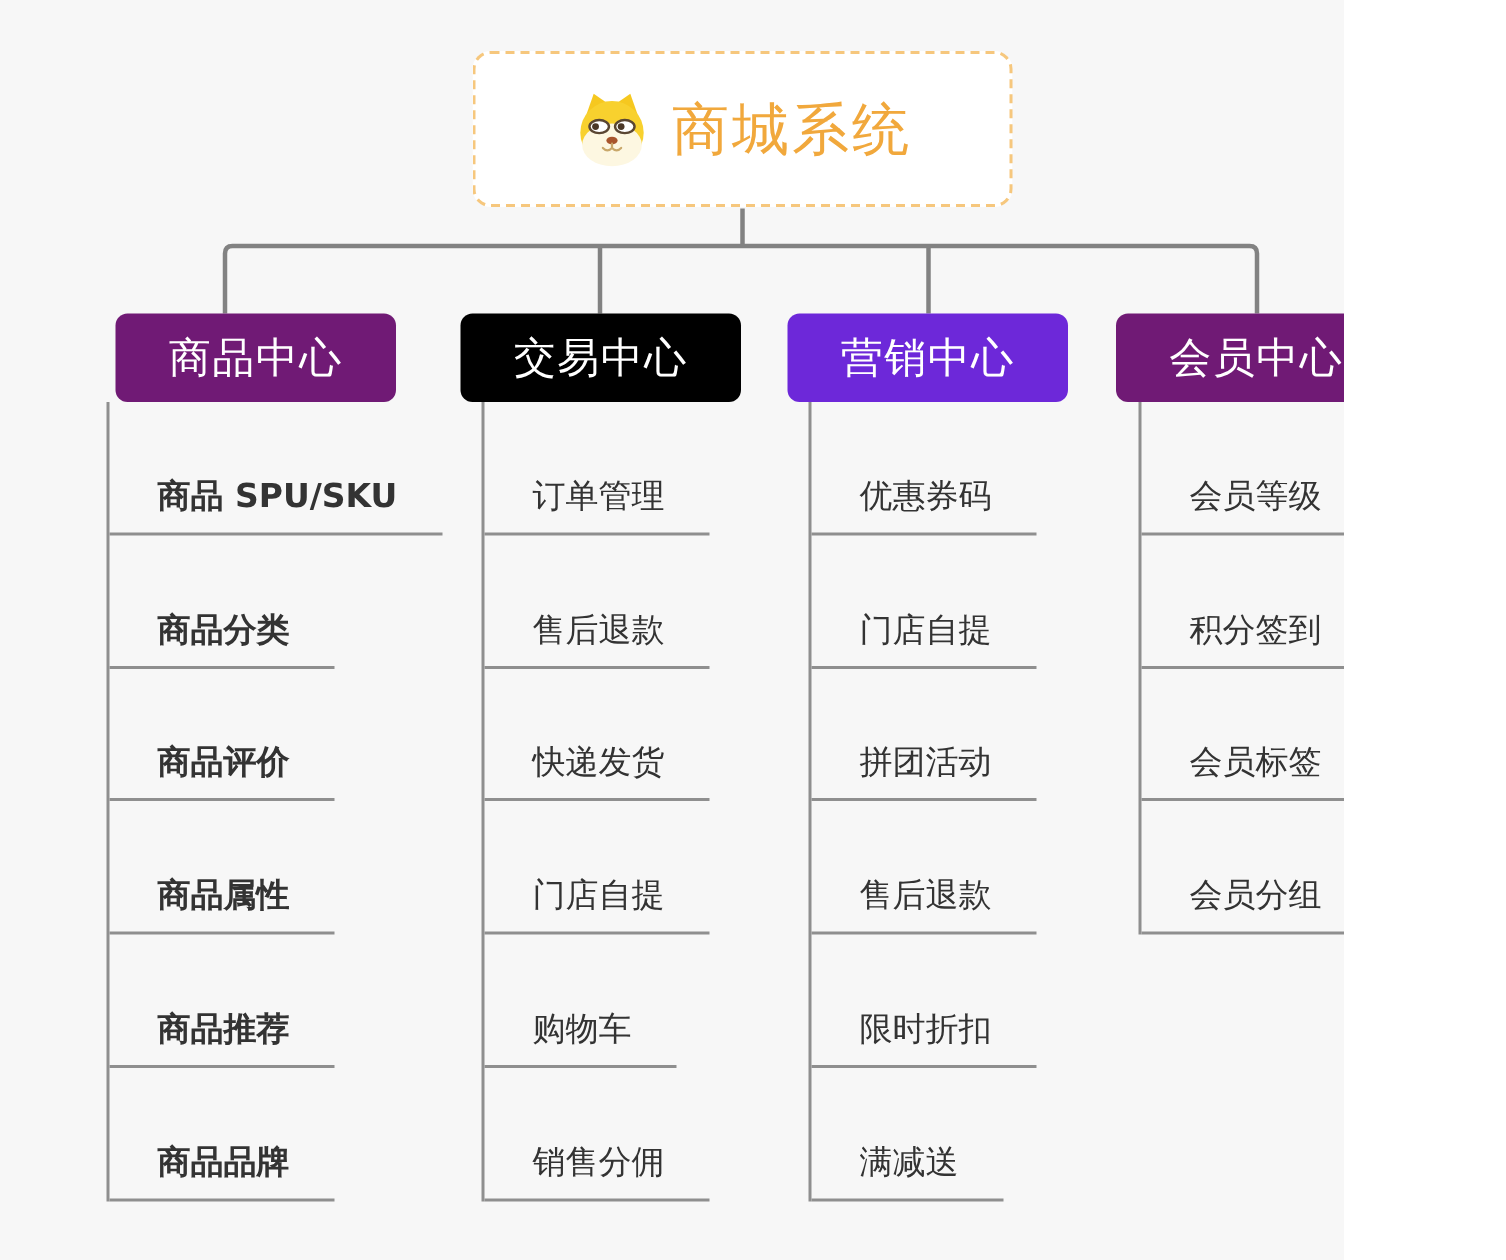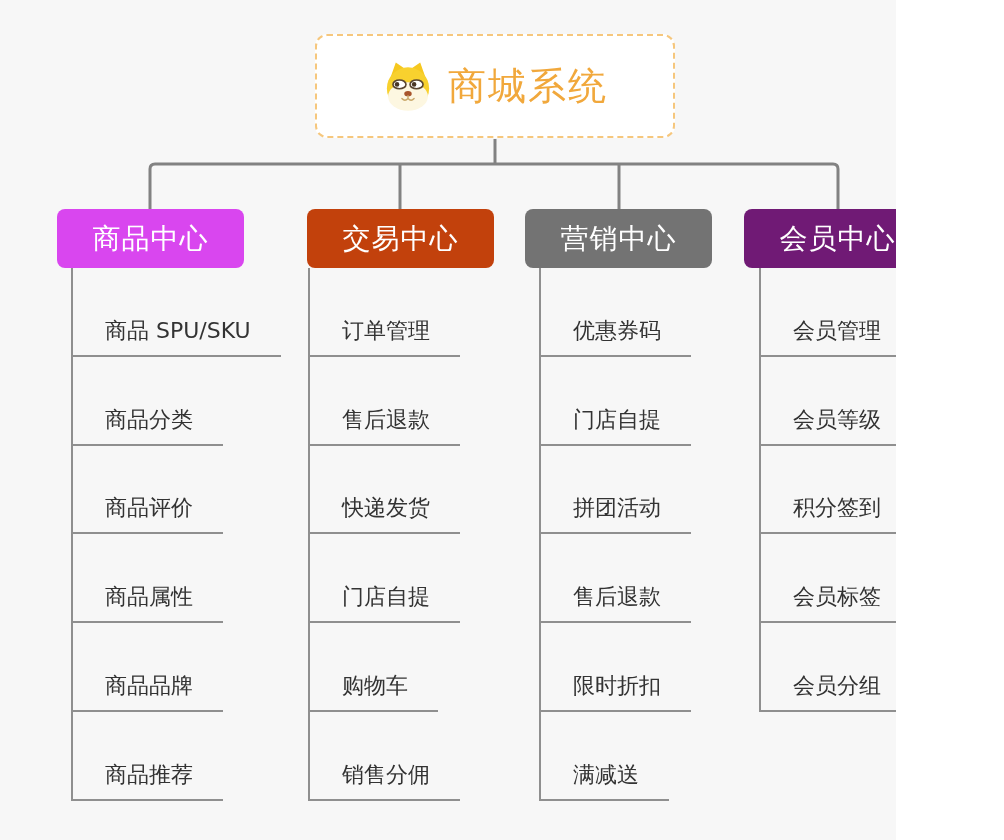--- a/index.html
+++ b/index.html
@@ -71,22 +71,22 @@
   .bh1 { left: 307px; }
   .bh2 { left: 525px; }
   .bh3 { left: 744px; }
 
   
   .branch-column {
     position: absolute;
     top: 268px;
     border-left: 2px solid #8f8f8f;
   }
-  .col0 { left: 71px; }
-  .col1 { left: 308px; font-family: Liberation Mono, monospace; }
+  .col0 { left: 71px; font-weight: bold; }
+  .col1 { left: 321px; font-family: Liberation Mono, monospace; }
   .col2 { left: 539px; }
   .col3 { left: 759px; }
 
   .leaf-row {
     height: 88.8px;
     display: flex;
     align-items: flex-end;
   }
   .leaf-label {
     display: block;
@@ -121,44 +121,44 @@
         <ellipse cx="42.5" cy="30" rx="8" ry="5.4" fill="#ffffff" stroke="#5a4632" stroke-width="2"></ellipse>
         <circle cx="18.5" cy="30" r="2.8" fill="#4a3726"></circle>
         <circle cx="39.5" cy="30" r="2.8" fill="#4a3726"></circle>
         <ellipse cx="32" cy="41.5" rx="4.6" ry="3.2" fill="#a8552c"></ellipse>
         <path d="M32 44 L32 47.5 M24.5 47.5 Q28.2 51.5 32 47.5 Q35.8 51.5 39.5 47.5" stroke="#c9a86a" stroke-width="1.8" fill="none" stroke-linecap="round"></path>
       </svg>
     </span>
     <span class="root-title">商城系统</span>
   </div>
 
-  <div class="branch-header bh0" style="background-color: #d946ef;">商品中心</div>
-  <div class="branch-header bh1" style="background-color: #c2410c;">交易中心</div>
-  <div class="branch-header bh2" style="background-color: #737373;">营销中心</div>
+  <div class="branch-header bh0" style="background-color: #701a75; margin-left: 20px;">商品中心</div>
+  <div class="branch-header bh1" style="background-color: #000000;">交易中心</div>
+  <div class="branch-header bh2" style="background-color: #6d28d9;">营销中心</div>
   <div class="branch-header bh3" style="background-color: #701a75;">会员中心</div>
 
   <div class="branch-column col0">
     <div class="leaf-row">
         <span class="leaf-label">商品 SPU/SKU</span>
       </div>
     <div class="leaf-row">
         <span class="leaf-label">商品分类</span>
       </div>
     <div class="leaf-row">
         <span class="leaf-label">商品评价</span>
       </div>
     <div class="leaf-row">
         <span class="leaf-label">商品属性</span>
       </div>
     <div class="leaf-row">
+        <span class="leaf-label">商品推荐</span>
+      </div>
+    <div class="leaf-row">
         <span class="leaf-label">商品品牌</span>
       </div>
-    <div class="leaf-row">
-        <span class="leaf-label">商品推荐</span>
-      </div>
   </div>
 
   <div class="branch-column col1">
     <div class="leaf-row">
         <span class="leaf-label">订单管理</span>
       </div>
     <div class="leaf-row">
         <span class="leaf-label">售后退款</span>
       </div>
     <div class="leaf-row">
@@ -191,23 +191,20 @@
     <div class="leaf-row">
         <span class="leaf-label">限时折扣</span>
       </div>
     <div class="leaf-row">
         <span class="leaf-label">满减送</span>
       </div>
   </div>
 
   <div class="branch-column col3">
     <div class="leaf-row">
-        <span class="leaf-label">会员管理</span>
-      </div>
-    <div class="leaf-row">
         <span class="leaf-label">会员等级</span>
       </div>
     <div class="leaf-row">
         <span class="leaf-label">积分签到</span>
       </div>
     <div class="leaf-row">
         <span class="leaf-label">会员标签</span>
       </div>
     <div class="leaf-row">
         <span class="leaf-label">会员分组</span>

